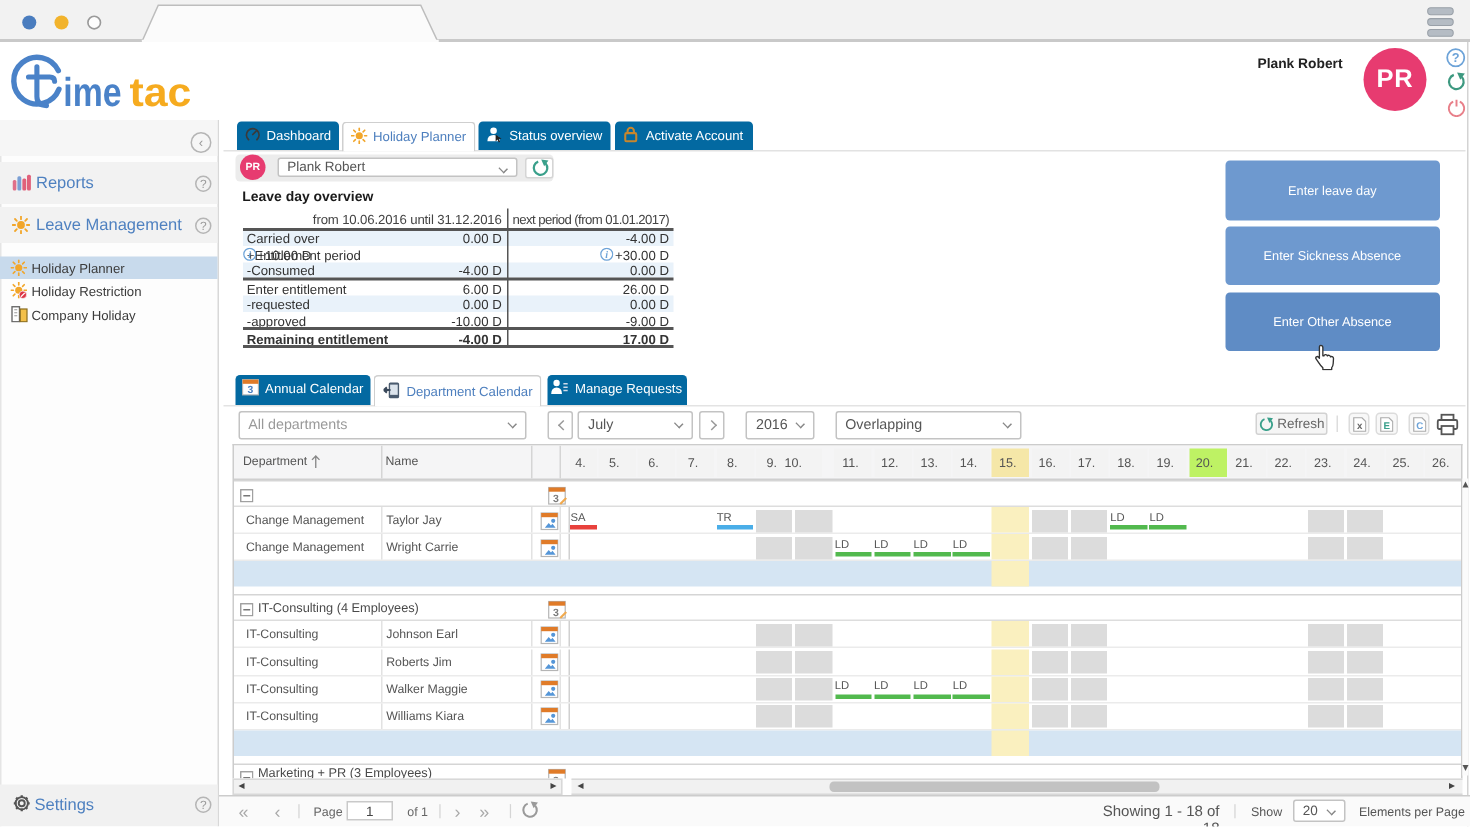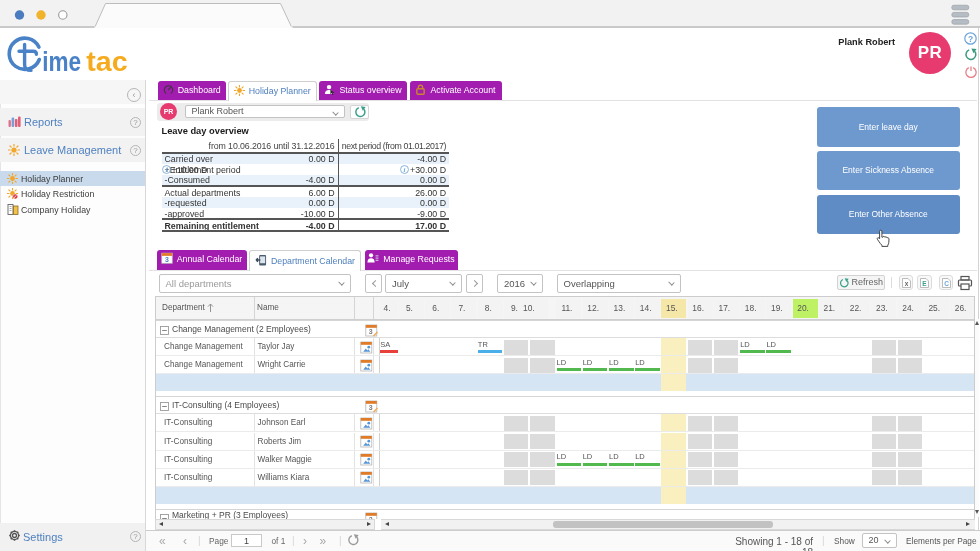--- a/index.html
+++ b/index.html
@@ -1,18 +1,18 @@
 <!DOCTYPE html>
 <html><head><meta charset="utf-8">
 <style>
 *{margin:0;padding:0;box-sizing:border-box}
 html,body{width:980px;height:551px;overflow:hidden}
 body{font-family:"Liberation Sans",sans-serif;background:#fff;position:relative}
 .a{position:absolute}
-.tab{position:absolute;top:81px;height:19px;border-radius:3px 3px 0 0;background:#a21caf;color:#fff;
+.tab{position:absolute;top:81px;height:19px;border-radius:3px 3px 0 0;background:#0369a1;color:#fff;
  font-size:8.8px;line-height:19px;white-space:nowrap;text-align:center}
 .tab svg{vertical-align:-2px;margin-right:4px}
 .tabw{background:#fff;color:#4d7fbe;border:1px solid #cfcfcf;border-bottom:none;height:20px;z-index:3}
 .dd{position:absolute;background:#fff;border:1px solid #c3c3c3;border-radius:2px;font-size:9.5px;color:#555;
  line-height:17px;padding-left:6px;white-space:nowrap}
 .dd .cv{position:absolute;right:6px;top:7px;width:5px;height:5px;border-right:1.4px solid #888;border-bottom:1.4px solid #888;transform:rotate(45deg) scale(1,.8);transform-origin:center;margin-top:-2px}
 .btn{position:absolute;width:143.5px;border-radius:3px;color:#fff;font-size:8.5px;display:flex;align-items:center;justify-content:center}
 .row{position:absolute;left:0;width:819px}
 .vline{position:absolute;top:0;bottom:0;width:1px;background:#e2e2e2}
 .gtx{position:absolute;top:0;height:100%;display:flex;align-items:center;font-size:8.2px;color:#555;white-space:nowrap}
@@ -204,21 +204,21 @@
           <text x="5" y="7.8" text-anchor="middle" font-size="7.5" font-style="italic" font-weight="bold" fill="#6da3d8" font-family="Liberation Serif,serif">i</text>
         </svg>+30.00 D</span>
     </div>
     <div class="a" style="left:0;top:36.2px;width:287px;height:10.5px;background:#e9f2fa;">
       <span class="a" style="left:3px;top:0.8px">-Consumed</span>
       <span class="a" style="left:0;top:0.8px;width:173px;text-align:right">-4.00 D</span>
       <span class="a" style="left:0;top:0.8px;width:284.5px;text-align:right">0.00 D</span>
     </div>
     <div class="a" style="left:0;top:46.7px;width:287px;height:1.6px;background:#555"></div>
     <div class="a" style="left:0;top:48.300000000000004px;width:287px;height:10.5px;">
-      <span class="a" style="left:3px;top:0.8px">Actual departments</span>
+      <span class="a" style="left:3px;top:0.8px">Enter entitlement</span>
       <span class="a" style="left:0;top:0.8px;width:173px;text-align:right">6.00 D</span>
       <span class="a" style="left:0;top:0.8px;width:284.5px;text-align:right">26.00 D</span>
     </div>
     <div class="a" style="left:0;top:58.800000000000004px;width:287px;height:10.5px;background:#e9f2fa;">
       <span class="a" style="left:3px;top:0.8px">-requested</span>
       <span class="a" style="left:0;top:0.8px;width:173px;text-align:right">0.00 D</span>
       <span class="a" style="left:0;top:0.8px;width:284.5px;text-align:right">0.00 D</span>
     </div>
     <div class="a" style="left:0;top:69.30000000000001px;width:287px;height:10.5px;">
       <span class="a" style="left:3px;top:0.8px">-approved</span>
@@ -330,21 +330,20 @@
       <span class="a" style="left:794.0px;top:2px;width:25.1px;height:18.5px;background:#f3f3f3;font-size:8.8px;color:#555;text-align:center;line-height:18.5px;font-size:8.4px;padding-right:4px">26.</span>
       <span class="vline" style="left:98px;background:#d5d5d5"></span>
       <span class="vline" style="left:197.5px;background:#d5d5d5"></span>
       <span class="vline" style="left:216.8px;background:#d5d5d5"></span>
     </div>
     <div class="row" style="top:23.0px;height:18.1px;border-top:1px solid #d5d5d5;border-bottom:1px solid #ddd;background:#fff">
       <svg class="a" style="left:4px;top:4.5px" width="9" height="9" viewBox="0 0 9 9">
         <rect x="0.5" y="0.5" width="8" height="8" fill="#fff" stroke="#9a9a9a" stroke-width="0.9"></rect>
         <line x1="2.2" y1="4.5" x2="6.8" y2="4.5" stroke="#777" stroke-width="0.9"></line>
       </svg>
-      <span class="gtx" style="left:16px;font-size:8.5px;color:#4a4a4a">Change Management (2 Employees)</span>
       <svg class="a" style="left:209px;top:2.5px" width="13" height="13" viewBox="0 0 13 13">
         <rect x="0.8" y="1" width="11" height="11" fill="#fff" stroke="#b5b5b5" stroke-width="0.8"></rect>
         <rect x="0.8" y="1" width="11" height="2.8" fill="#e07b28"></rect>
         <text x="5.7" y="10.4" text-anchor="middle" font-size="7" font-weight="bold" fill="#7a7a7a" font-family="Liberation Sans,sans-serif">3</text>
         <path d="M8 11.5 L12 7.5 L13 8.5 L9 12.5 Z" fill="#f0a94e"></path>
       </svg>
     </div>
     <div class="row" style="top:41.1px;height:18.1px;border-bottom:1px solid #ebebeb">
       <span class="ylw" style="left:505.1px;width:25.4px"></span>
       <span class="wk" style="left:348.2px;width:24.3px"></span>

